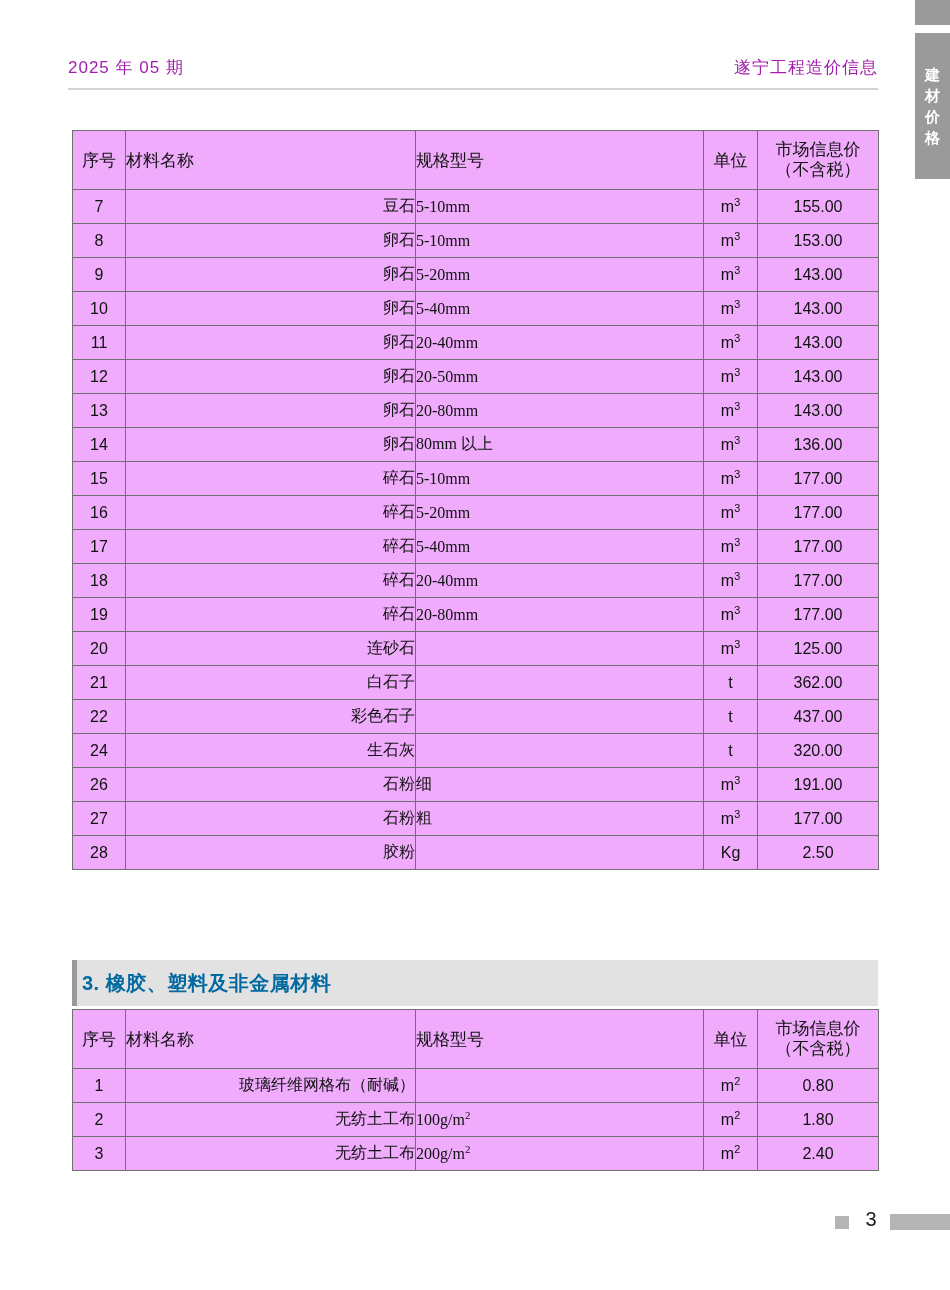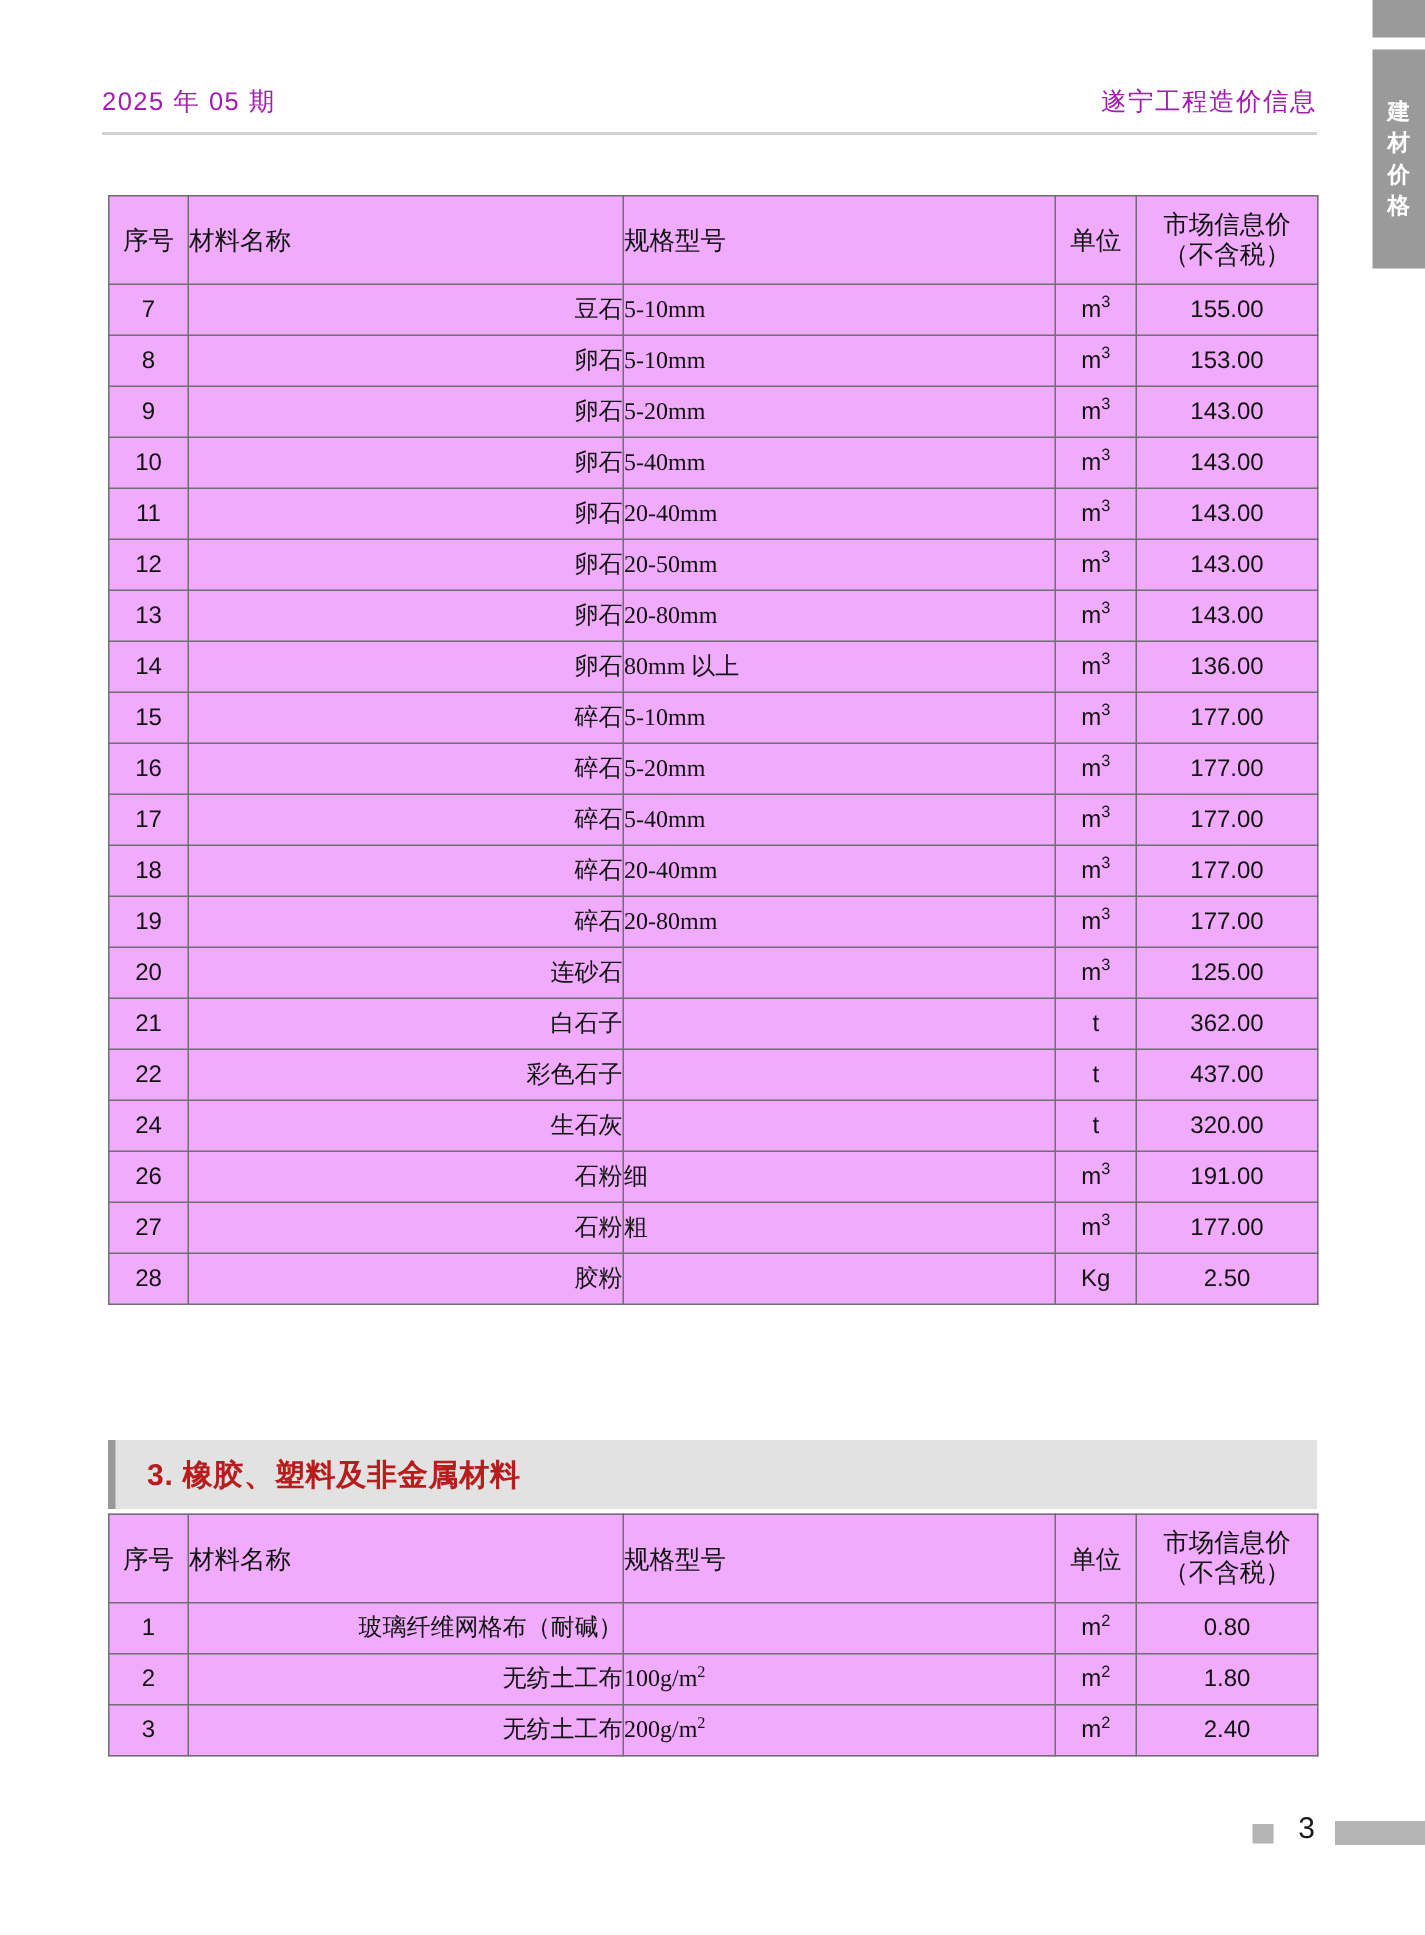--- a/index.html
+++ b/index.html
@@ -123,24 +123,24 @@
     position: absolute;
     left: 72px;
     top: 960px;
     width: 806px;
     height: 46px;
     background: #e2e2e2;
     border-left: 5px solid #9a9a9a;
     box-sizing: border-box;
     display: flex;
     align-items: center;
-    padding-left: 21px;
+    padding-left: 5px;
     font-size: 20px;
     font-weight: bold;
-    color: #b91c1c;
+    color: #0369a1;
     letter-spacing: 0.5px;
   }
 
   
   #footer-marker {
     position: absolute;
     left: 835px;
     top: 1216px;
     width: 14px;
     height: 13px;

